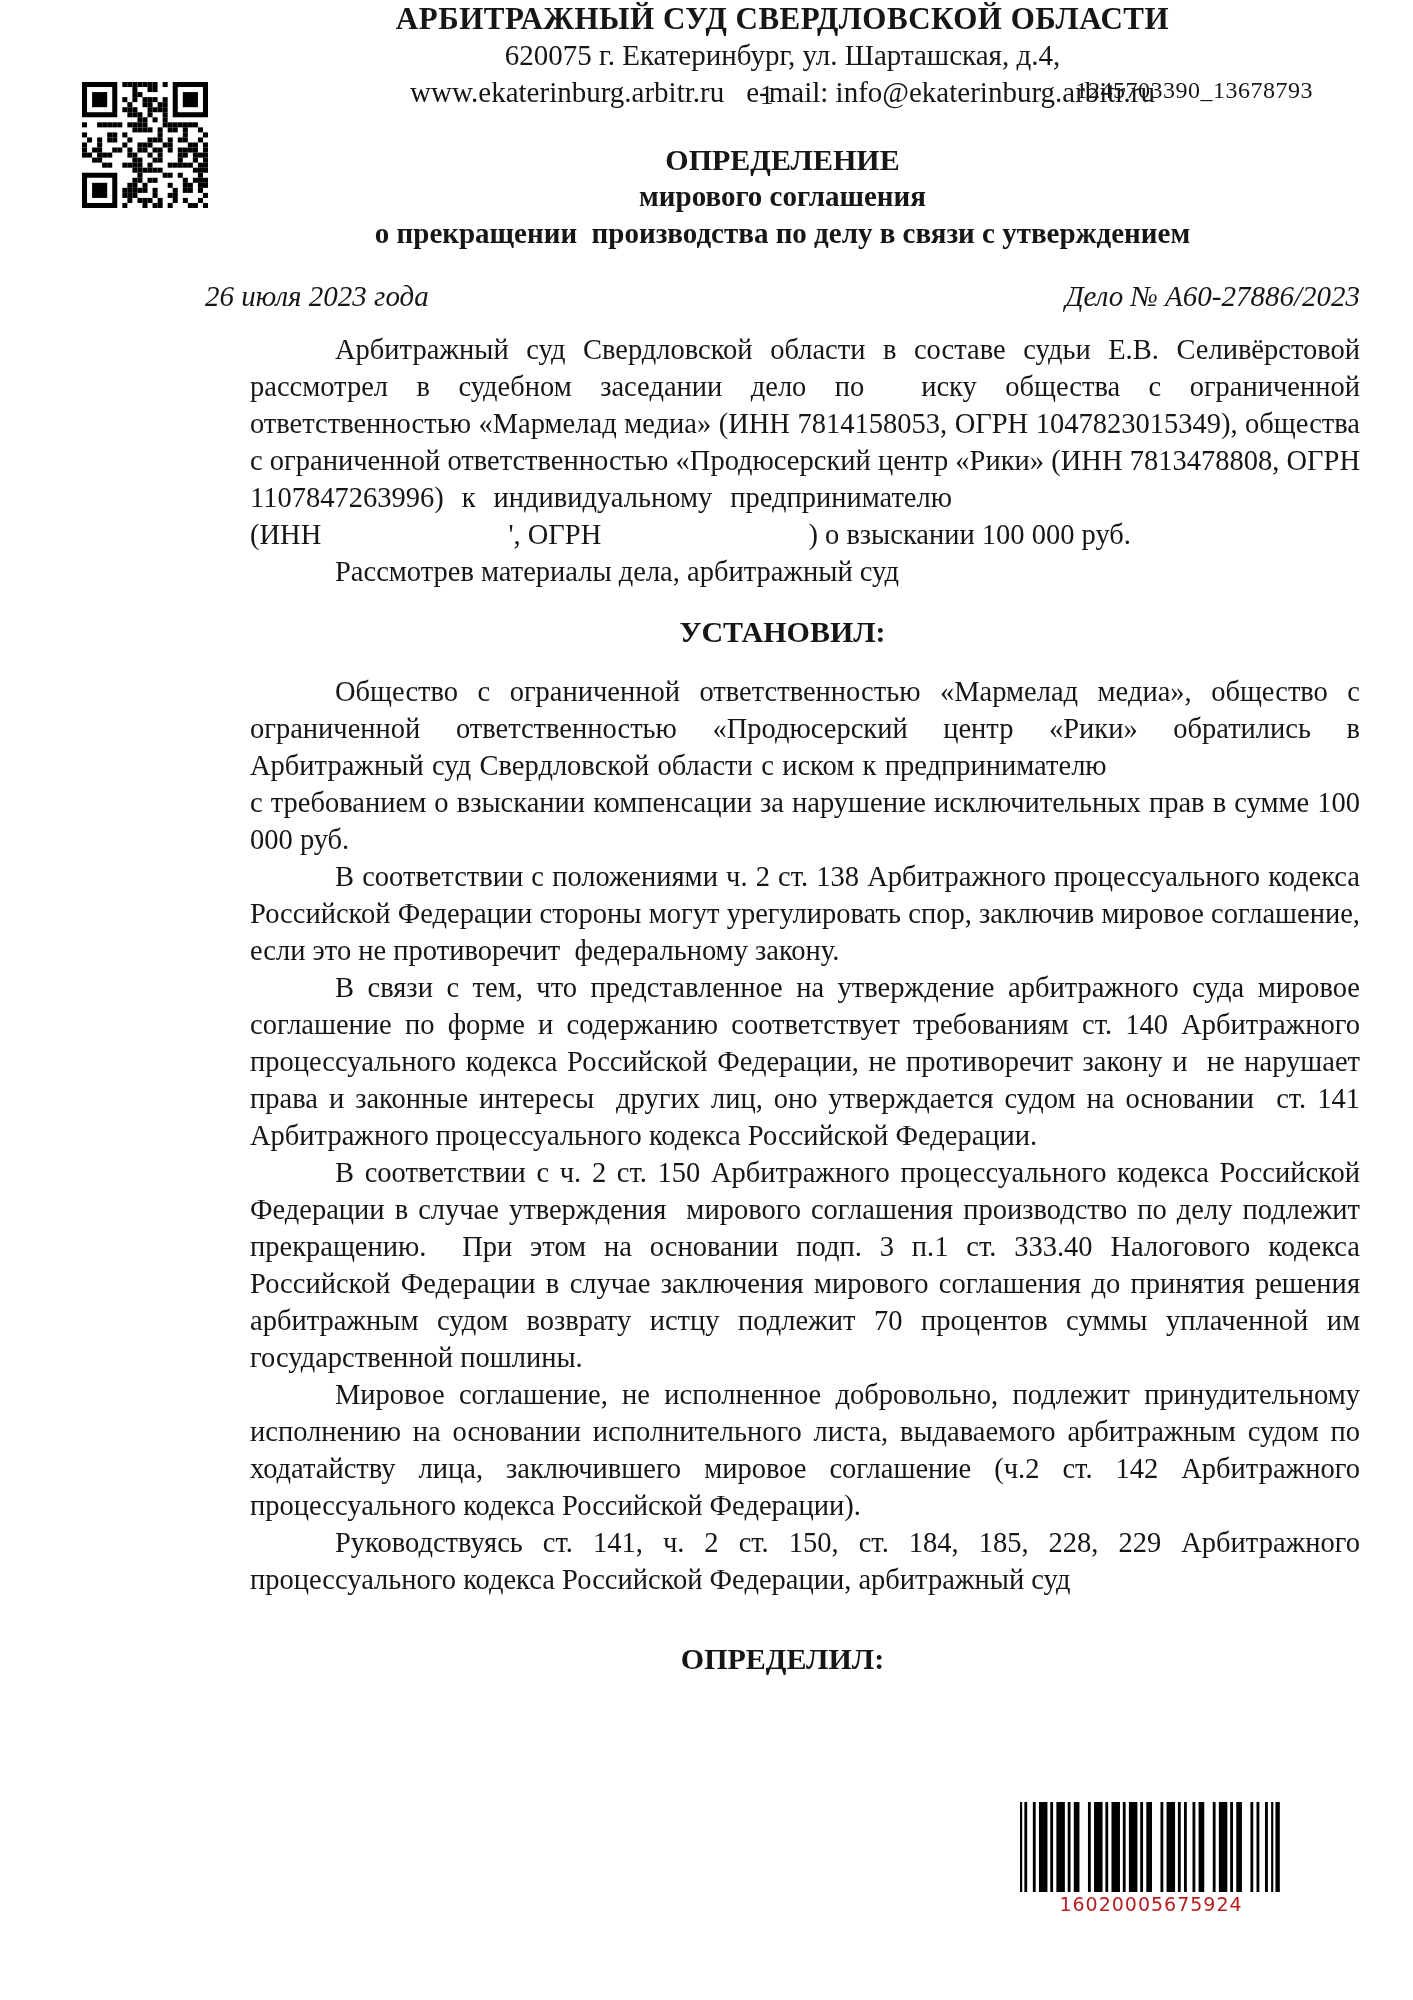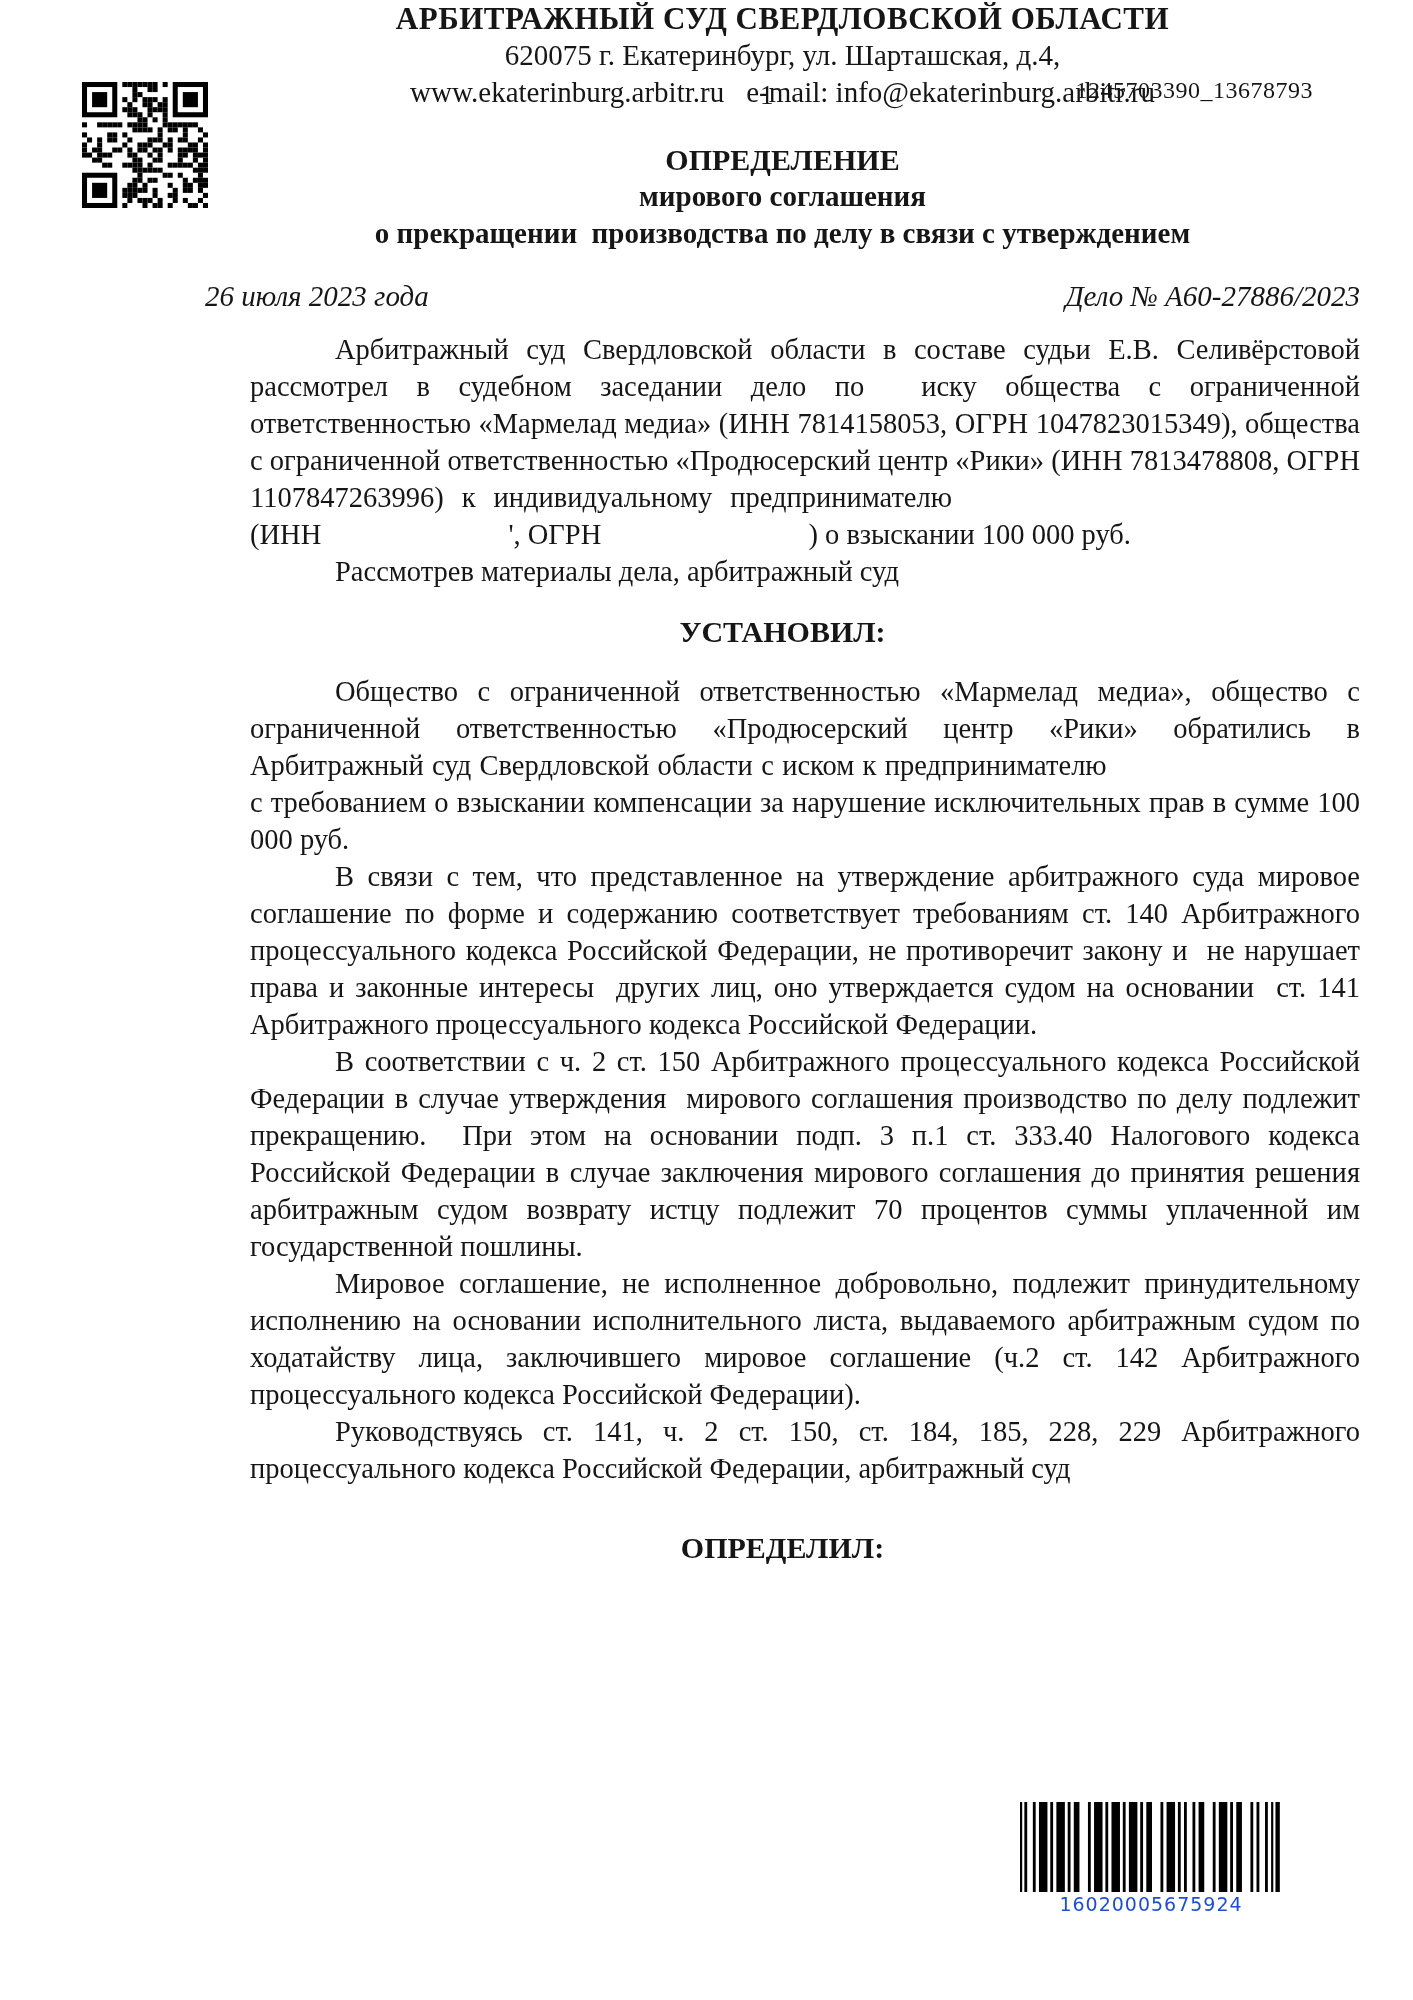--- a/index.html
+++ b/index.html
@@ -53,21 +53,21 @@
   .r-ogrn  { width:200px; }
   .r-name2 { width:245px; }
   
   .barcode-wrap {
     position:absolute; left:1020px; top:1802px;
     width:262px; text-align:center;
   }
   .barcode-bars { width:262px; height:90px; display:block; fill:#000; }
   .barcode-number {
     font-family:"DejaVu Sans","Liberation Sans",sans-serif;
-    font-size:19px; letter-spacing:1px; margin-top:1px; color:#1d4ed8;
+    font-size:19px; letter-spacing:1px; margin-top:1px; color:#b91c1c;
   }
 </style>
 </head>
 <body>
 
 <div class="page">
 
   <svg class="qr" viewBox="0 0 125 125" xmlns="http://www.w3.org/2000/svg">
       <rect x="40" y="0" width="5" height="5"></rect>
       <rect x="45" y="0" width="5" height="5"></rect>
@@ -321,20 +321,21 @@
 
     <div class="body-text">
       <div class="para"><span>Арбитражный суд Свердловской области в составе судьи Е.В. Селивёрстовой рассмотрел в судебном заседании дело по&nbsp; иску общества с ограниченной ответственностью «Мармелад медиа» (ИНН 7814158053, ОГРН 1047823015349), общества с ограниченной ответственностью «Продюсерский центр «Рики» (ИНН 7813478808, ОГРН 1107847263996) к индивидуальному предпринимателю</span> <span class="redact r-name"></span> <span>(ИНН</span> <span class="redact r-inn"></span><span>',</span> <span>ОГРН</span> <span class="redact r-ogrn"></span><span>) о взыскании 100 000 руб.</span></div>
 
       <div class="para">Рассмотрев материалы дела, арбитражный суд</div>
 
       <div class="center-heading">УСТАНОВИЛ:</div>
 
       <div class="para"><span>Общество с ограниченной ответственностью «Мармелад медиа», общество с ограниченной ответственностью «Продюсерский центр «Рики» обратились в Арбитражный суд Свердловской области с иском к предпринимателю</span> <span class="redact r-name2"></span> <span>с требованием о взыскании компенсации за нарушение исключительных прав в сумме 100 000 руб.</span></div>
 
+      <div class="para">В соответствии с положениями ч. 2 ст. 138 Арбитражного процессуального кодекса Российской Федерации стороны могут урегулировать спор, заключив мировое соглашение, если это не противоречит&nbsp; федеральному закону.</div>
       <div class="para">В связи с тем, что представленное на утверждение арбитражного суда мировое соглашение по форме и содержанию соответствует требованиям ст. 140 Арбитражного процессуального кодекса Российской Федерации, не противоречит закону и&nbsp; не нарушает права и законные интересы&nbsp; других лиц, оно утверждается судом на основании&nbsp; ст. 141 Арбитражного процессуального кодекса Российской Федерации.</div>
       <div class="para">В соответствии с ч. 2 ст. 150 Арбитражного процессуального кодекса Российской Федерации в случае утверждения&nbsp; мирового соглашения производство по делу подлежит прекращению.&nbsp; При этом на основании подп. 3 п.1 ст. 333.40 Налогового кодекса Российской Федерации в случае заключения мирового соглашения до принятия решения арбитражным судом возврату истцу подлежит 70 процентов суммы уплаченной им государственной пошлины.</div>
       <div class="para">Мировое соглашение, не исполненное добровольно, подлежит принудительному исполнению на основании исполнительного листа, выдаваемого арбитражным судом по ходатайству лица, заключившего мировое соглашение (ч.2 ст. 142 Арбитражного процессуального кодекса Российской Федерации).</div>
       <div class="para">Руководствуясь ст. 141, ч. 2 ст. 150, ст. 184, 185, 228, 229 Арбитражного процессуального кодекса Российской Федерации, арбитражный суд</div>
 
       <div class="center-heading heading-final">ОПРЕДЕЛИЛ:</div>
     </div>
   </div>
 
   <div class="barcode-wrap">

